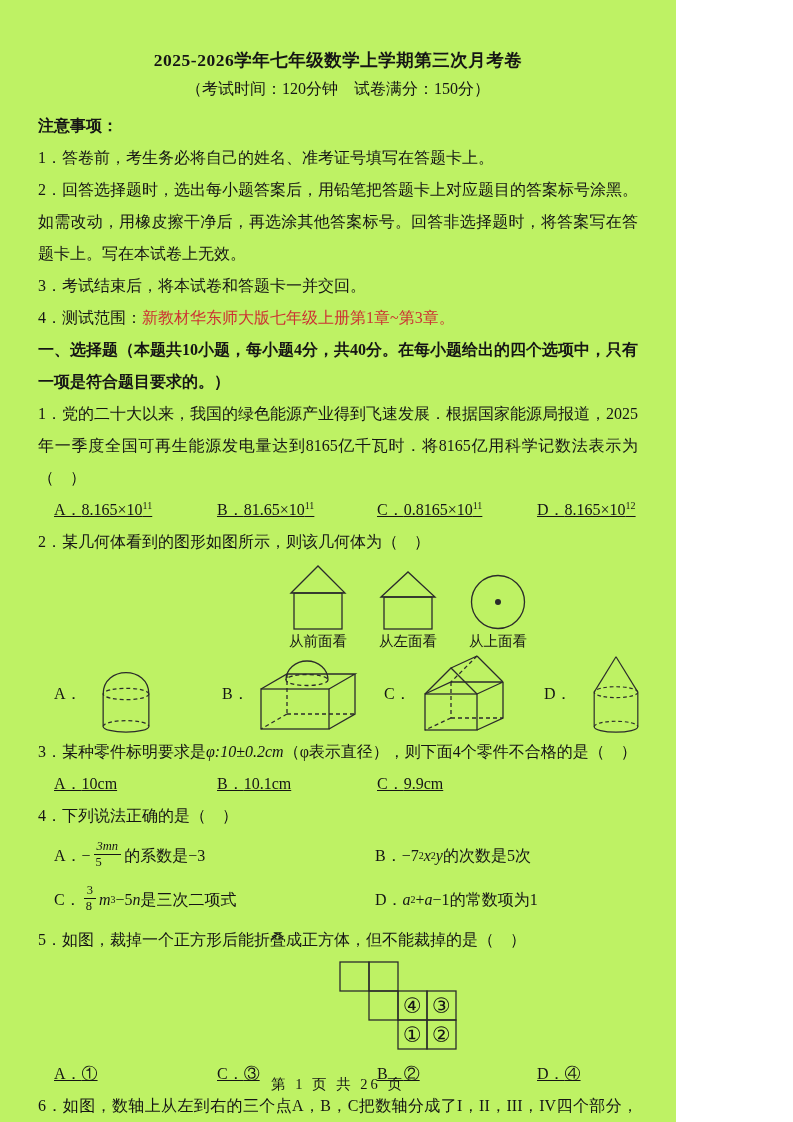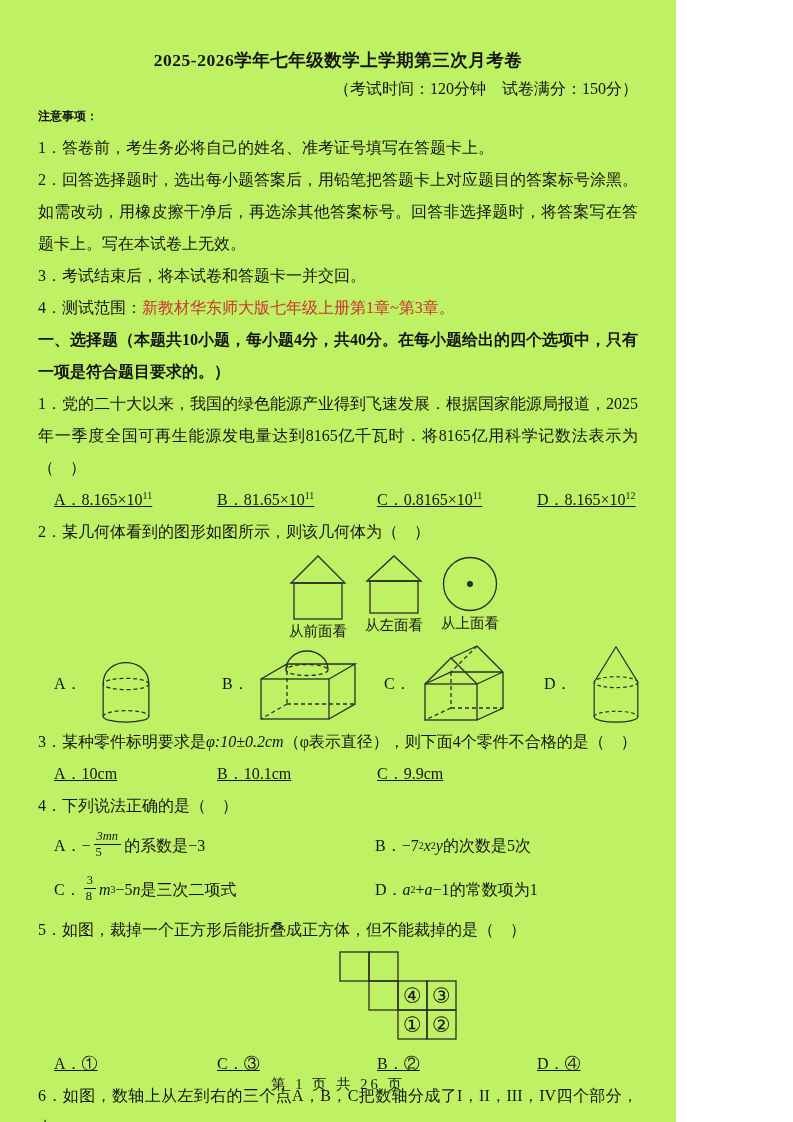--- a/index.html
+++ b/index.html
@@ -3,34 +3,34 @@
 <meta charset="utf-8">
 <style>
   html,body{margin:0;padding:0;background:#ffffff;}
   .page{
     width:676px;height:1122px;position:relative;overflow:hidden;background:#bef264;
     font-family:"Liberation Serif","DejaVu Serif",serif;color:#151515;
   }
   .content{padding:0 38px;}
   p{margin:0;}
   .title{padding-top:48px;text-align:center;font-size:17.5px;font-weight:bold;letter-spacing:0.5px;}
-  .subtitle{margin-top:7px;text-align:right;font-size:16px;}
-  .notice-heading{font-size:12px;font-weight:bold;line-height:32px;}
+  .subtitle{margin-top:7px;text-align:center;font-size:16px;}
+  .notice-heading{margin-top:10px;font-size:16px;font-weight:bold;line-height:32px;}
   .line{font-size:16px;line-height:32px;text-align:justify;}
   .sec{font-weight:bold;}
   .red{}
   sup{font-size:10px;line-height:0;vertical-align:super;}
   i{font-style:italic;}
   .opts4{display:grid;grid-template-columns:163px 160px 160px 1fr;padding-left:16px;font-size:16px;line-height:32px;text-decoration:underline;}
   .opts2{display:grid;grid-template-columns:321px 1fr;padding-left:16px;font-size:16px;margin:2px 0;}
   .opts2 .opt{height:44px;display:flex;align-items:center;}
   .frac{display:inline-flex;flex-direction:column;align-items:flex-start;font-size:12.5px;line-height:1.15;margin:0 3px;transform:translateY(-2px);}
   .frac .num{border-bottom:1.2px solid #151515;padding:0 3px;}
   .frac .den{padding:0 2px;}
-  .views{display:flex;gap:16px;margin:5px 0 3px 250px;}
+  .views{display:flex;align-items:flex-end;gap:30px;margin:5px 0 3px 250px;}
   .view{display:flex;flex-direction:column;align-items:center;}
   .viewlabel{font-size:14.5px;margin-top:1px;white-space:nowrap;}
   .shapeopts{display:grid;grid-template-columns:168px 162px 160px 1fr;padding-left:16px;align-items:center;margin:2px 0;}
   .shapeopt{display:flex;align-items:center;gap:8px;font-size:16px;}
   .fig{stroke:#2b2b2b;fill:none;stroke-width:1.3;}
   .dash{stroke-dasharray:4 3;}
   .netwrap{margin:4px 0 2px 300px;}
   .netnum{font-size:21px;fill:#151515;stroke:none;font-family:"DejaVu Sans","Liberation Serif",sans-serif;}
   .footer{position:absolute;left:0;right:0;bottom:28px;text-align:center;font-size:14.5px;letter-spacing:3px;margin-top:24px;}
 </style>

